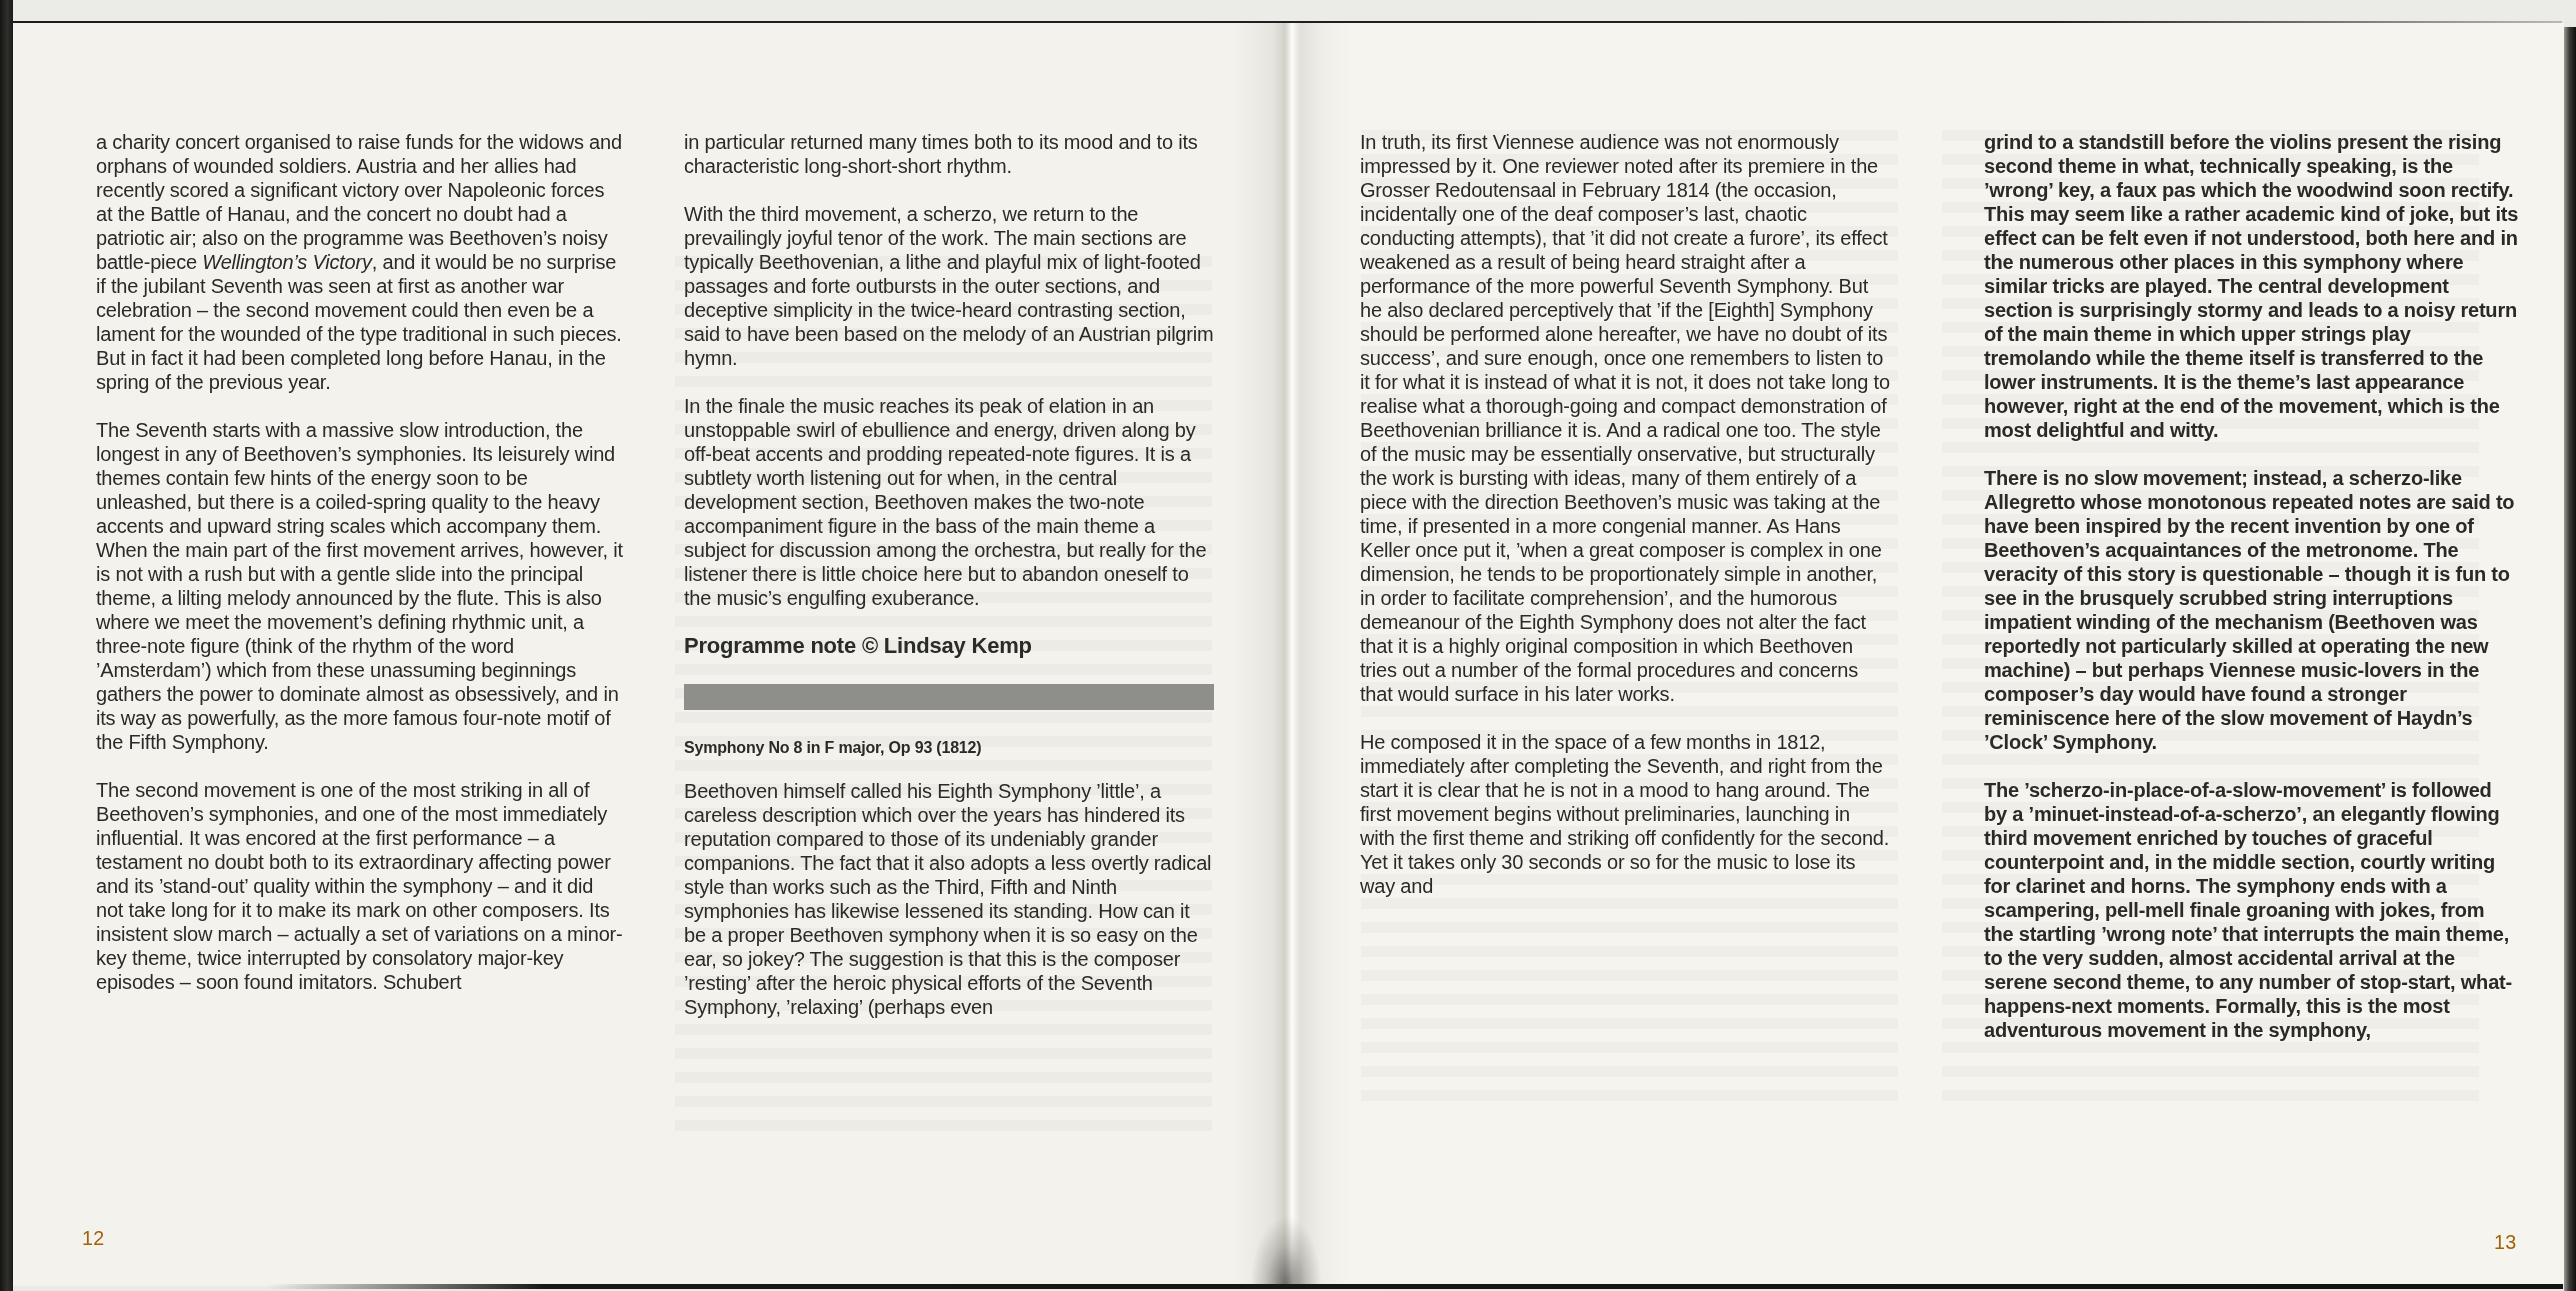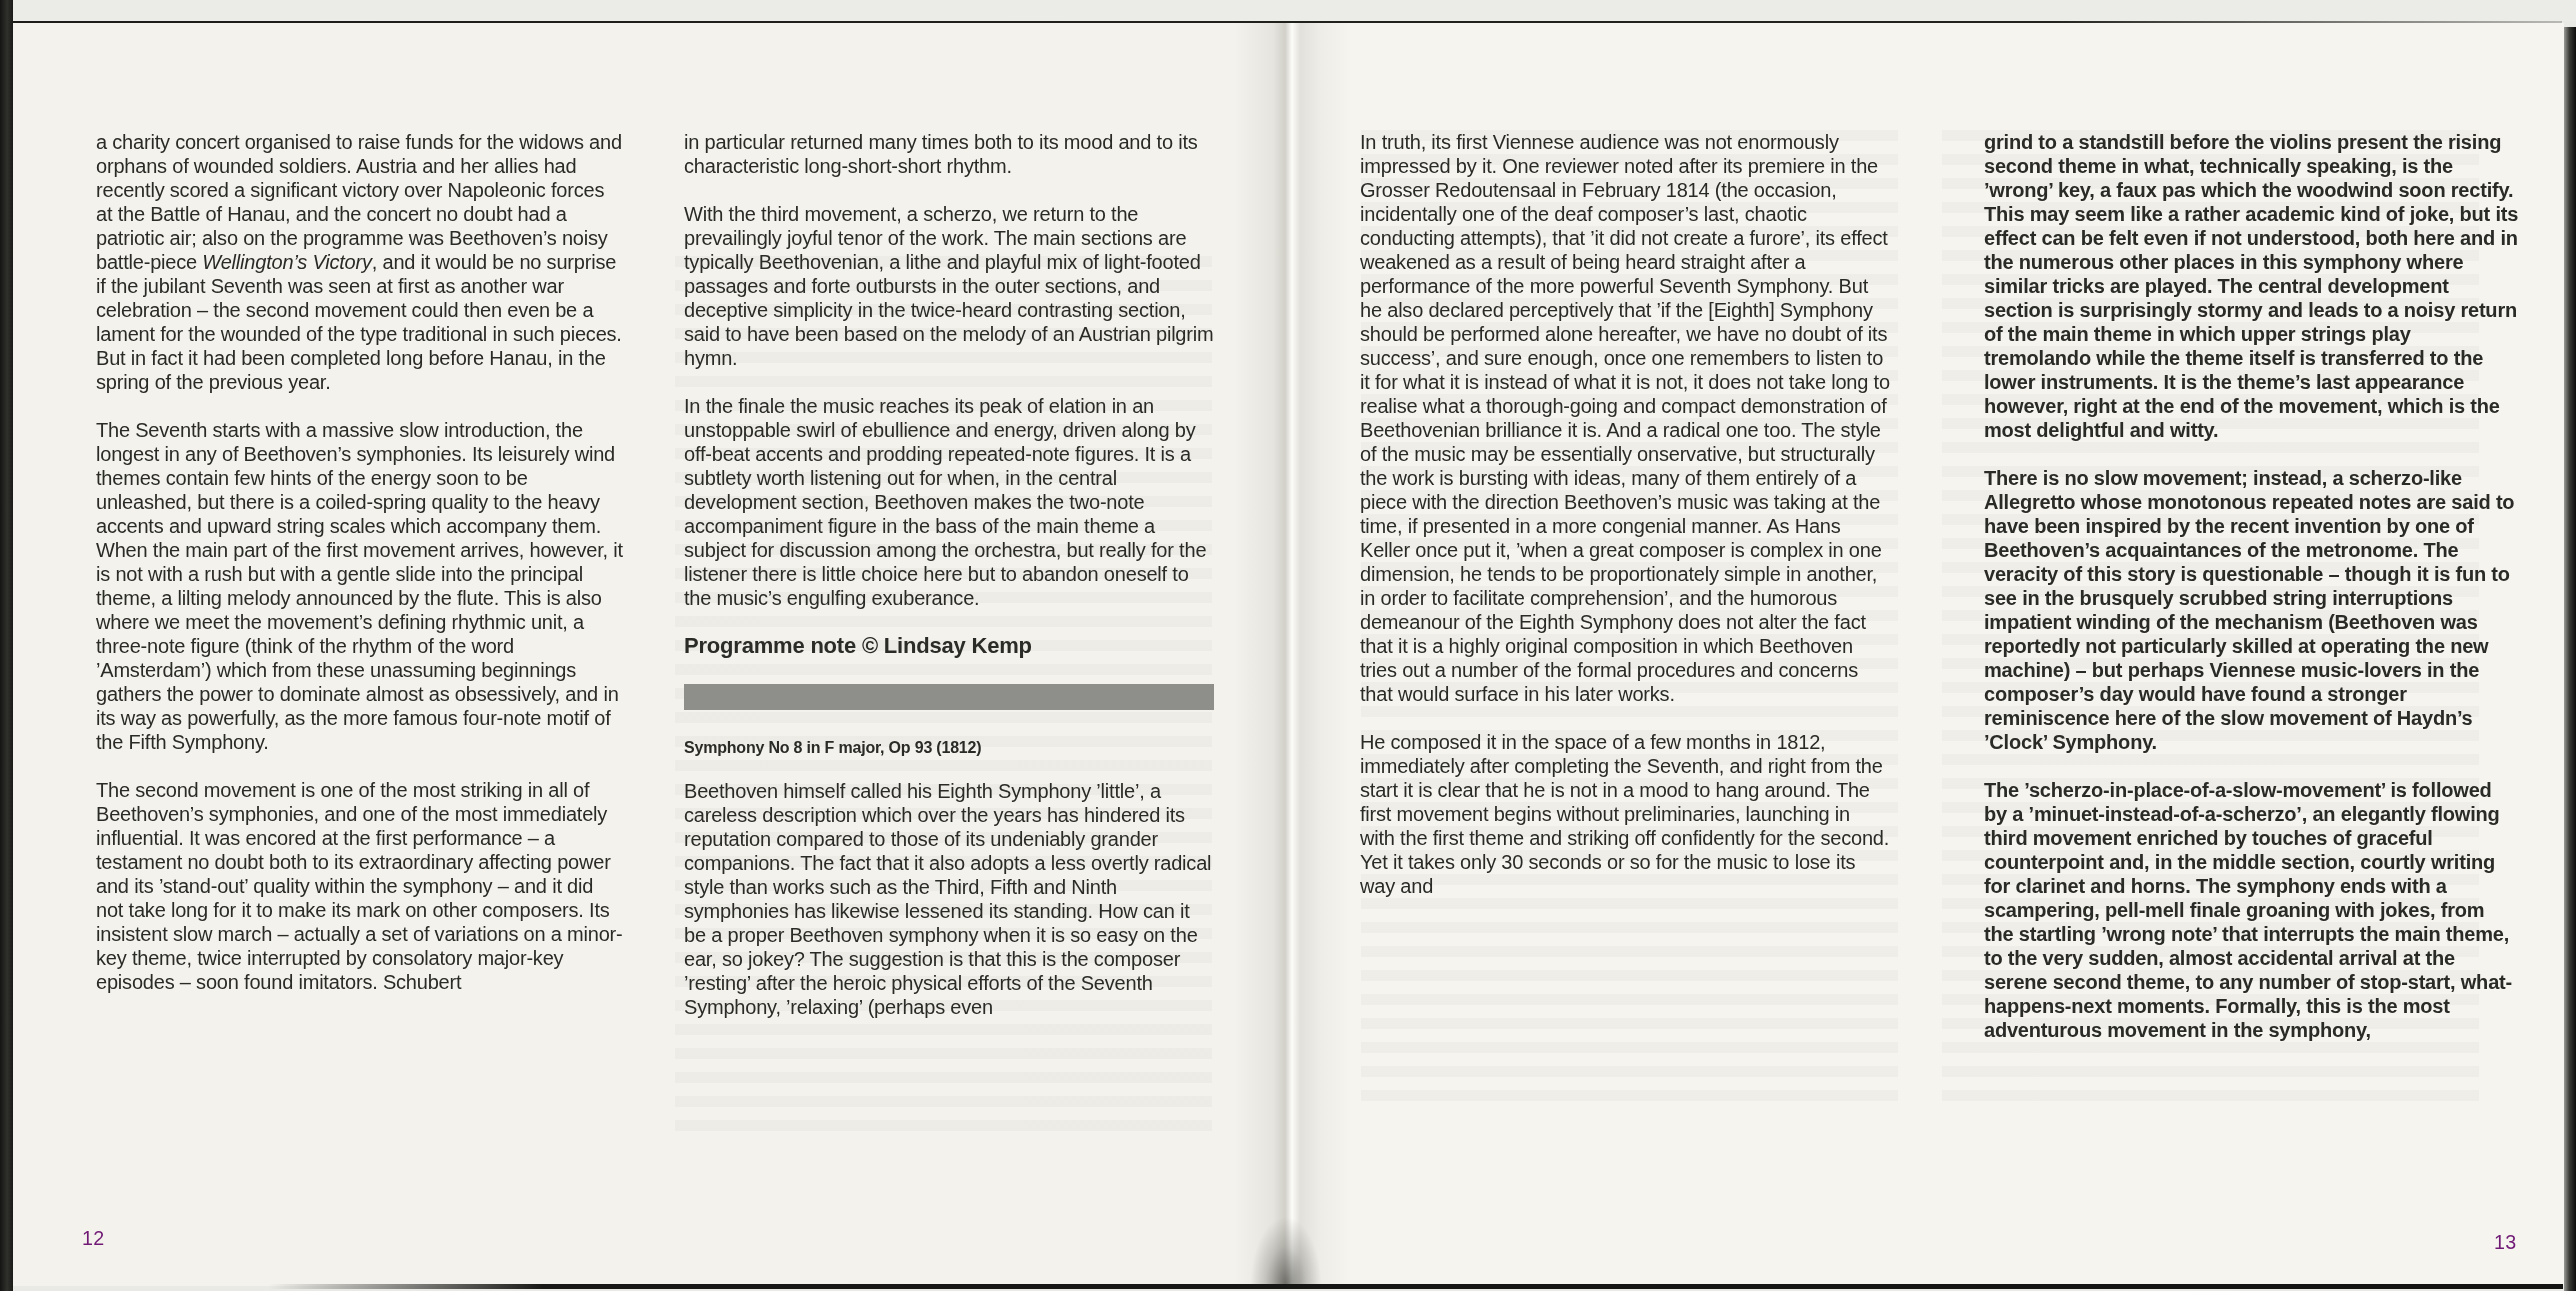--- a/index.html
+++ b/index.html
@@ -80,21 +80,21 @@
   .column p.credit  { font-weight: bold; font-size: 22px; }
   .column p.heading { font-weight: bold; font-size: 16px; margin-bottom: 19px; }
   .column em { font-style: italic; }
   .divider {
     height: 26px; width: 100%;
     background: var(--divider-color, #8e8e8b);
     margin: 26px 0 26px 0;
   }
   .page-number {
     position: absolute;
-    font-size: 19.7px; color: #701a75; letter-spacing: 0.4px;
+    font-size: 19.7px; color: #a16207; letter-spacing: 0.4px;
   }
   .page-number.left  { left: 82px;   top: 1227px; }
   .page-number.right { left: 2494px; top: 1231px; }
 </style>
 </head>
 <body>
 
 <div class="scan">
 
   <div class="top-strip"></div>

